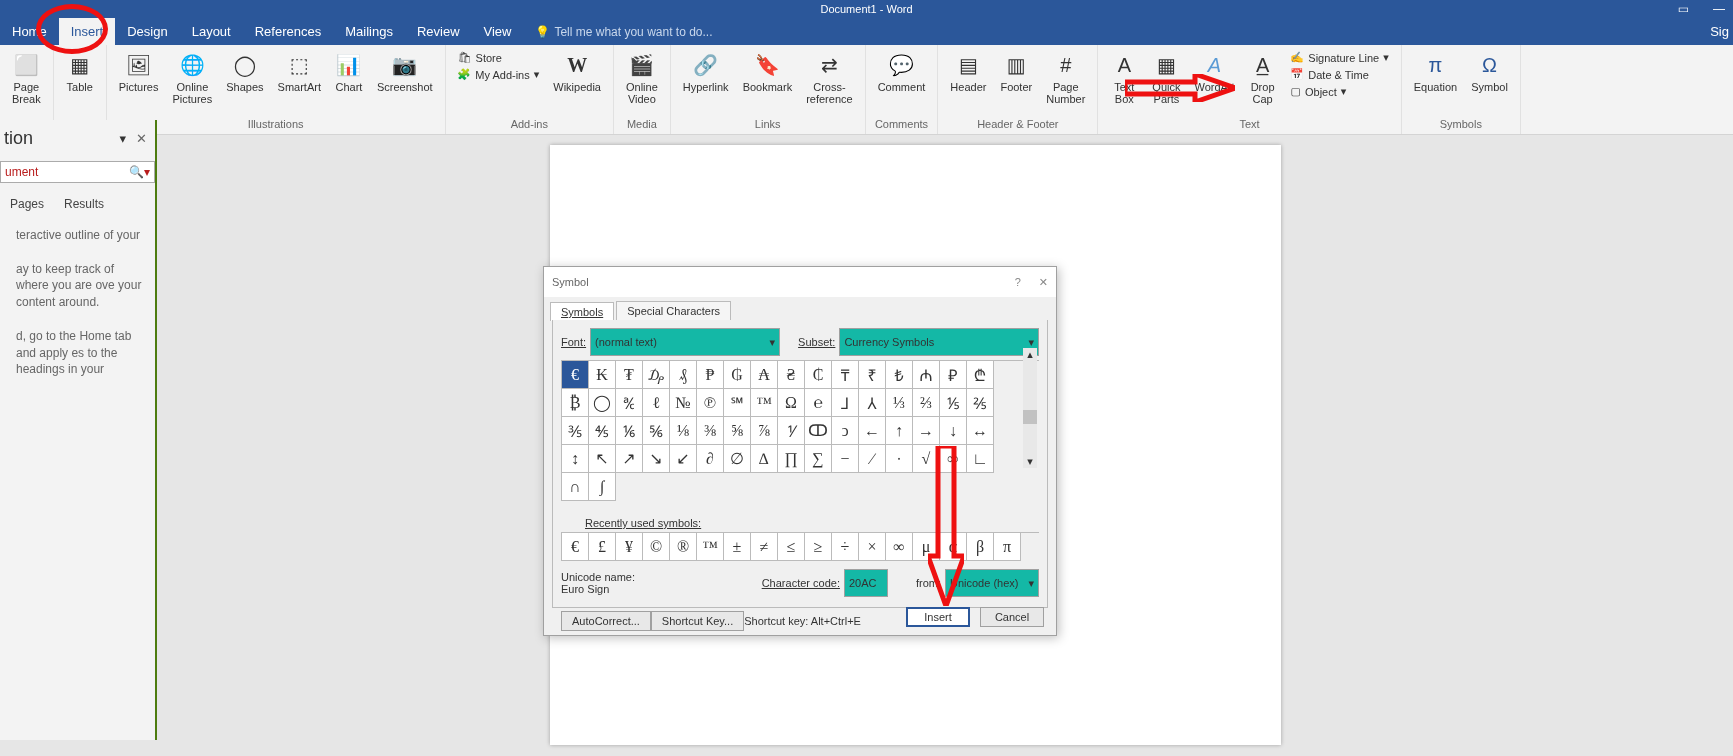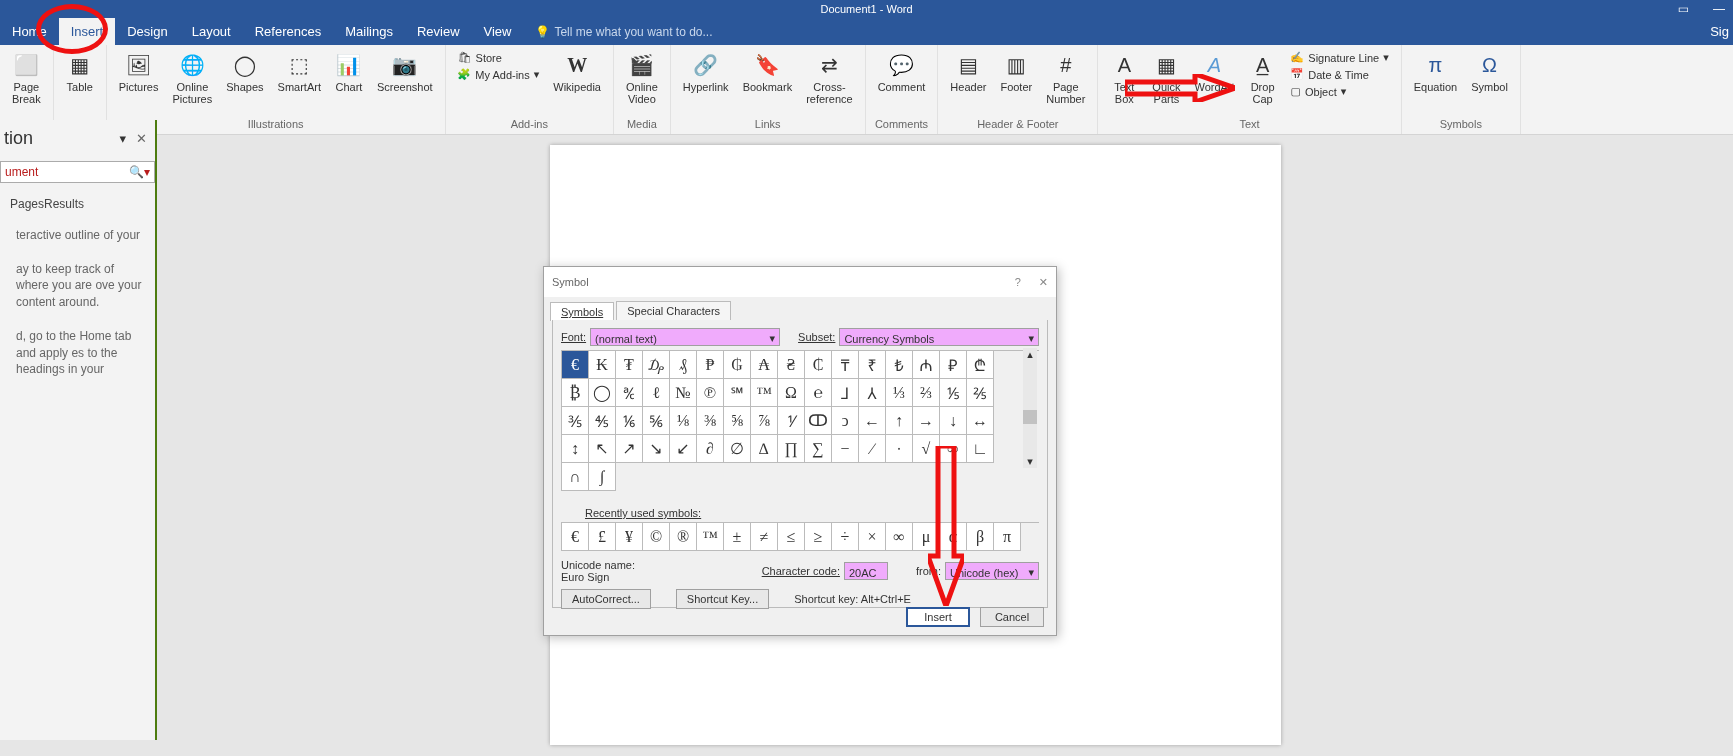--- a/index.html
+++ b/index.html
@@ -26,37 +26,37 @@
   .rb .lbl { line-height:12px; white-space:pre-line;}
   .col-btns { display:flex; flex-direction:column; justify-content:center; gap:4px; padding:2px 6px; font-size:11px;}
   .col-btns .small { display:flex; align-items:center; gap:4px; cursor:pointer;}
 
   
   .nav-pane { position:absolute; left:0; top:120px; width:157px; height:620px; background:#f3f3f3; font-size:13px; padding:0; border-right:2px solid #4d7c0f;}
   .nav-title-row { display:flex; justify-content:space-between; align-items:center; padding:8px 8px 12px 4px;}
   .nav-title { font-size:18px; color:#333;}
   .nav-close { color:#666; cursor:pointer;}
   .nav-search { margin:0 6px 10px 0; width:155px; height:22px; border:1px solid #ababab; padding:0 4px; display:flex; justify-content:space-between; align-items:center; background:#fff; font-size:12px; color:#b91c1c;}
-  .nav-tabs { display:flex; padding:4px 10px 6px; font-size:12px; color:#444;}
+  .nav-tabs { display:flex; gap:20px; padding:4px 10px 6px; font-size:12px; color:#444;}
   .nav-body { padding:10px 6px 0 16px; font-size:12px; color:#666; line-height:1.4;}
 
   
   .doc-bg { position:absolute; left:170px; top:135px; right:0; bottom:0; background:#e6e6e6;}
   .page { position:absolute; left:380px; top:10px; width:731px; height:600px; background:#fff; box-shadow:0 0 4px rgba(0,0,0,.3);}
 
   
   .dialog { position:absolute; left:543px; top:266px; width:514px; height:370px; background:#f0f0f0; border:1px solid #a0a0a0; box-shadow:2px 2px 10px rgba(0,0,0,.25); font-size:11px; }
   .dlg-title { height:30px; display:flex; align-items:center; justify-content:space-between; padding:0 8px; color:#666; background:#fff;}
   .dlg-title .tctrls { display:flex; gap:18px; color:#888;}
   .dlg-tabs { display:flex; padding:4px 6px 0 6px; gap:2px;}
   .dlg-tab { border:1px solid #bbb; border-bottom:none; padding:3px 10px; background:#f5f5f5; font-size:11px;}
   .dlg-tab.active { background:#fff; position:relative; top:1px; }
   .dlg-panel { margin:0 8px; border:1px solid #bbb; border-top:none; background:#f0f0f0; padding:4px 8px;}
   .rowline { display:flex; align-items:center; gap:4px; font-size:11px; margin:4px 0;}
-  .sel { border:1px solid #a0a0a0; background:#f0abfc; height:18px; padding:0 4px; display:flex; align-items:flex-end; flex:1; justify-content:space-between;}
+  .sel { border:1px solid #a0a0a0; background:#14b8a6; height:28px; padding:0 4px; display:flex; align-items:center; flex:1; justify-content:space-between;}
   .sym-grid { display:grid; grid-template-columns:repeat(16, 27px); gap:0; margin:3px 0; border-left:1px solid #bbb; border-top:1px solid #bbb; }
   .sym-cell { width:27px; height:28px; border-right:1px solid #bbb; border-bottom:1px solid #bbb; display:flex; align-items:center; justify-content:center; font-size:16px; font-family:"Segoe UI Symbol","Arial Unicode MS",serif; background:#fff; position:relative;}
   .sym-cell.selected { background:#2b579a; color:#fff; }
   .scrollbar { position:absolute; width:14px; right:10px; background:#e8e8e8;}
   .btn { border:1px solid #a0a0a0; background:#e8e8e8; padding:3px 10px; font-size:11px; cursor:pointer;}
   .btn.primary { background:#fff; border:1px solid #2b579a; box-shadow:0 0 0 1px #2b579a inset;}
   .dlg-footer { position:absolute; bottom:8px; right:12px; display:flex; gap:10px;}
   .recent-label { font-size:11px; margin-top:16px; text-decoration:underline; color:#333;padding-left:24px;}
   .rowline label u { text-decoration:underline;}
 
@@ -444,21 +444,21 @@
       <div class="sel" style="flex:0 0 44px;">
           <span>20AC</span>
         </div>
       <label style="margin-left:24px;"><span>from:</span></label>
       <div class="sel" style="flex:0 0 94px;">
           <span>Unicode (hex)</span>
           <span>▾</span>
         </div>
     </div>
 
-    <div class="rowline" style="margin-top:6px; gap:25px;">
+    <div class="rowline" style="margin-top:14px; gap:0;">
       <div class="btn">AutoCorrect...</div>
       <div class="btn">Shortcut Key...</div>
       <span>Shortcut key: Alt+Ctrl+E</span>
     </div>
   </div>
 
   <div class="dlg-footer">
     <div class="btn primary" style="width:64px;text-align:center;">Insert</div>
     <div class="btn" style="width:64px;text-align:center;">Cancel</div>
   </div>

